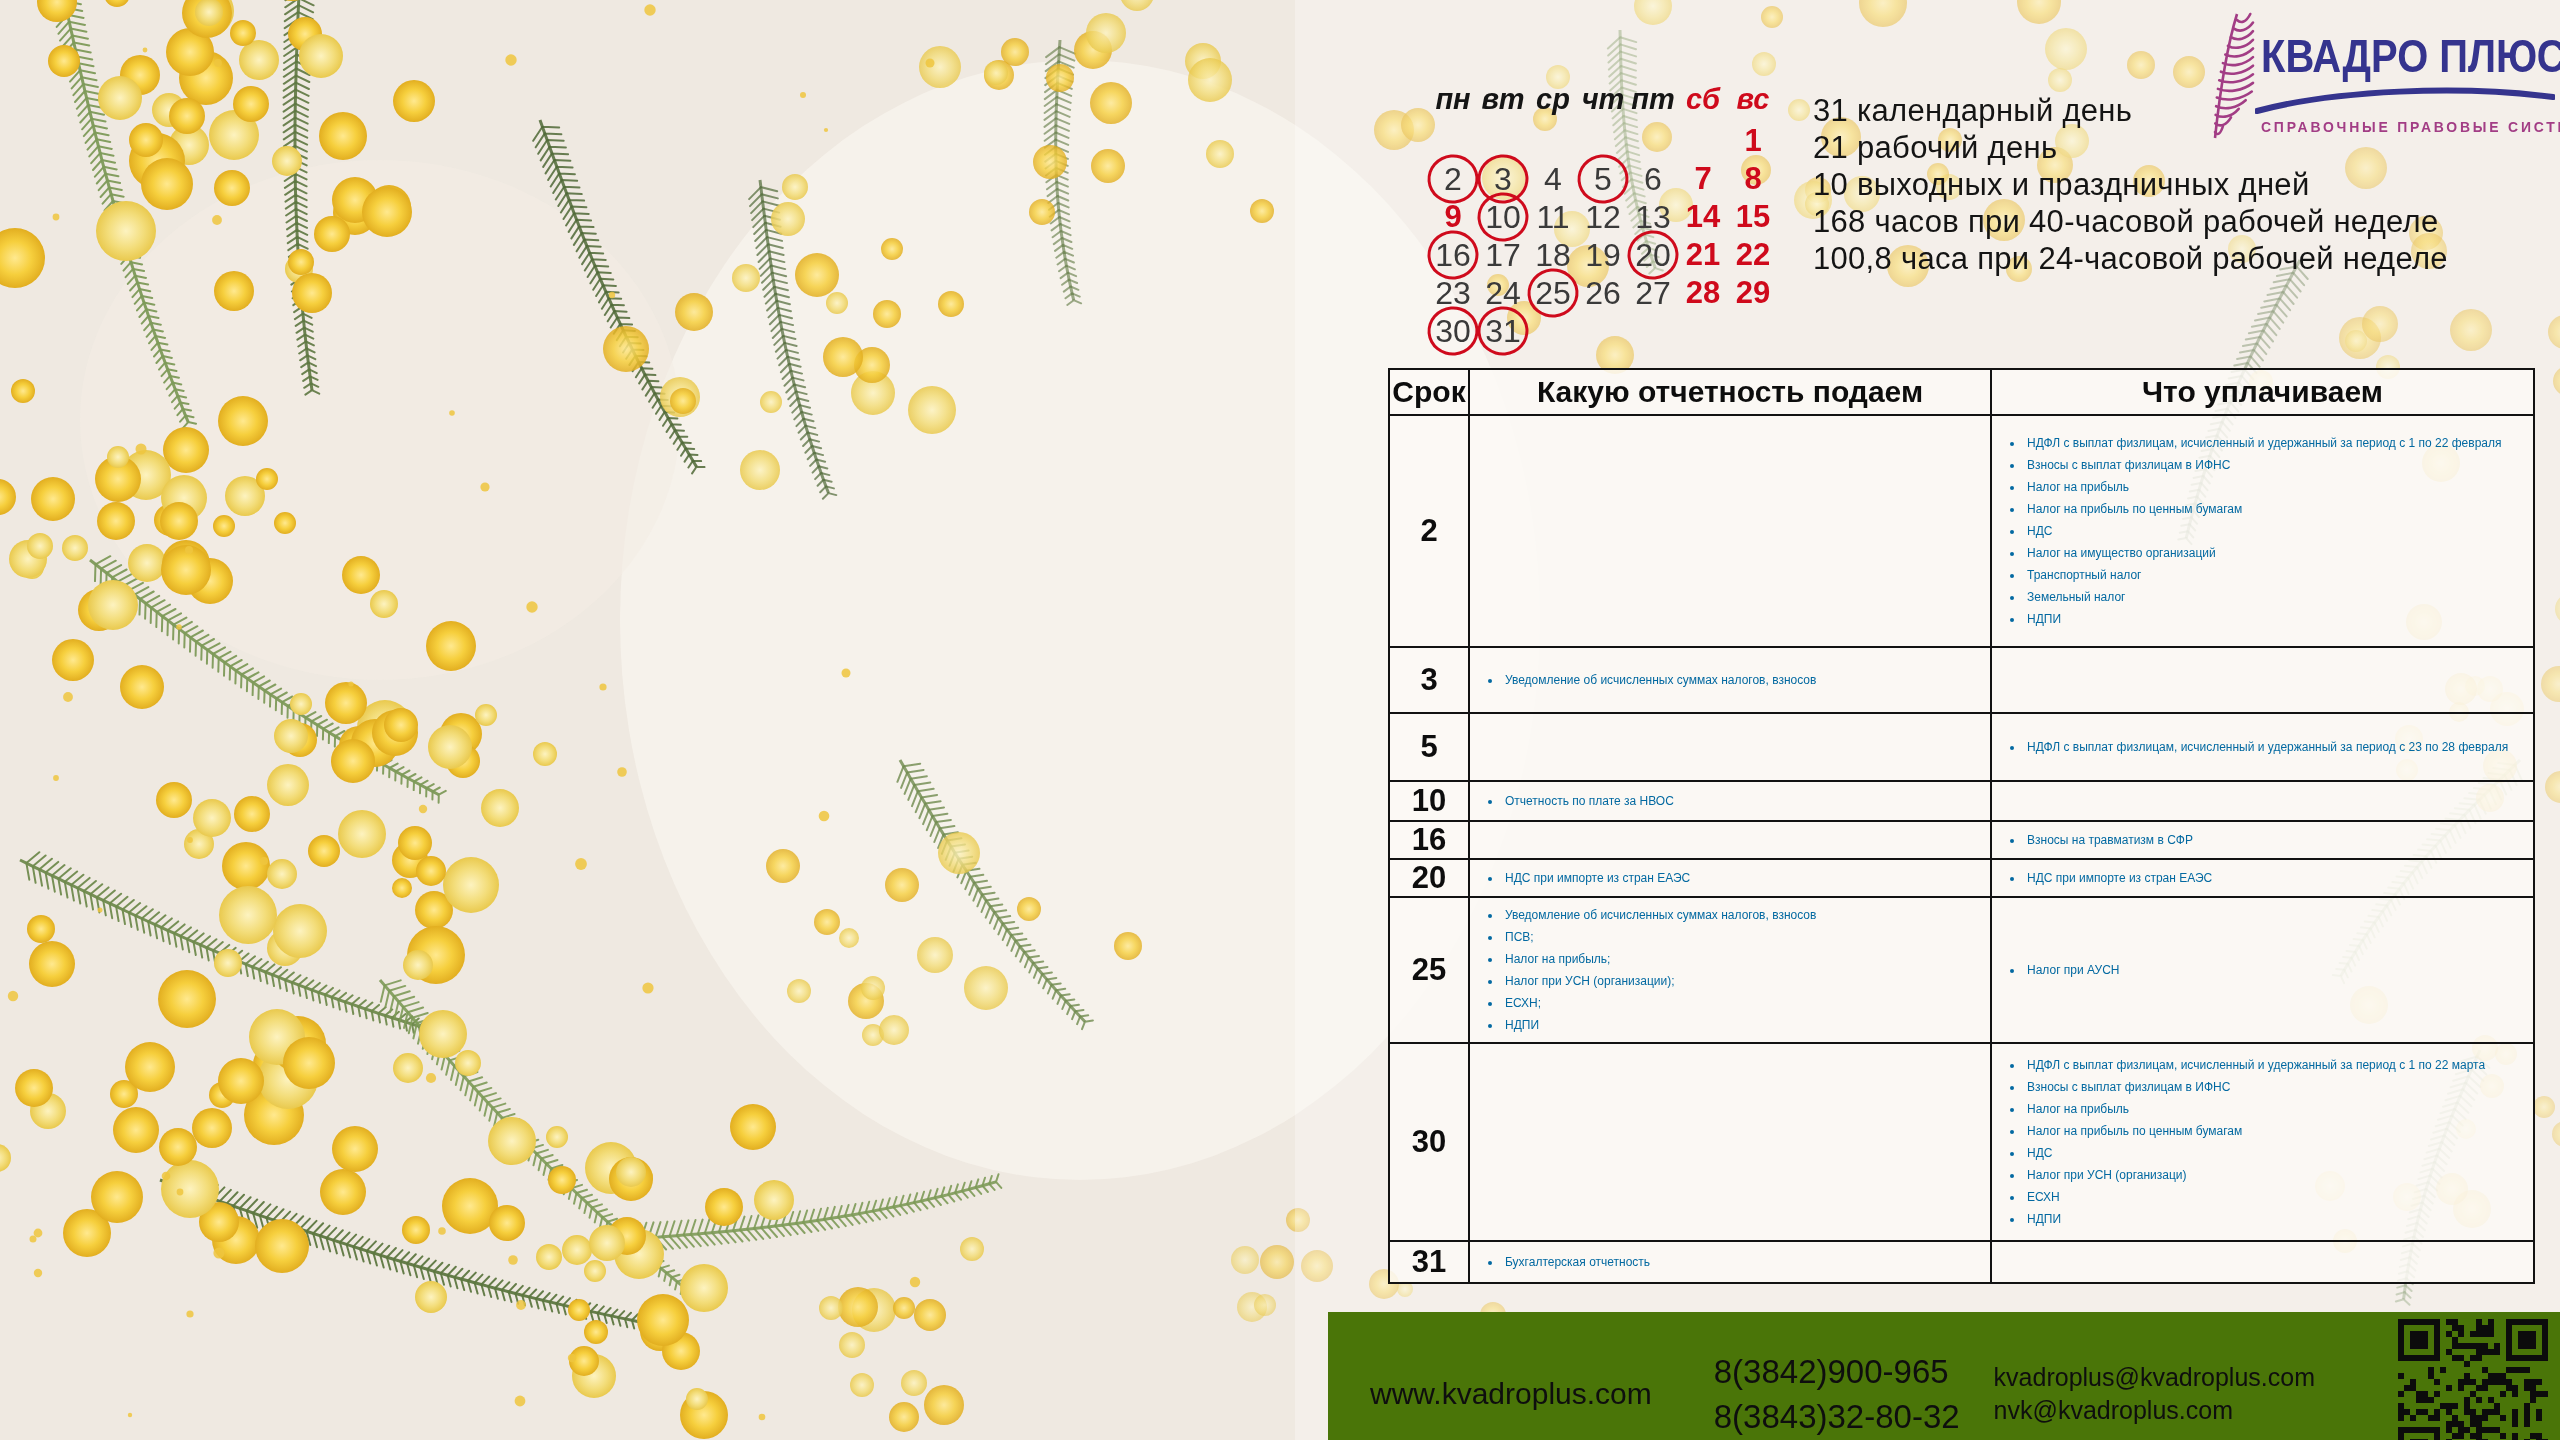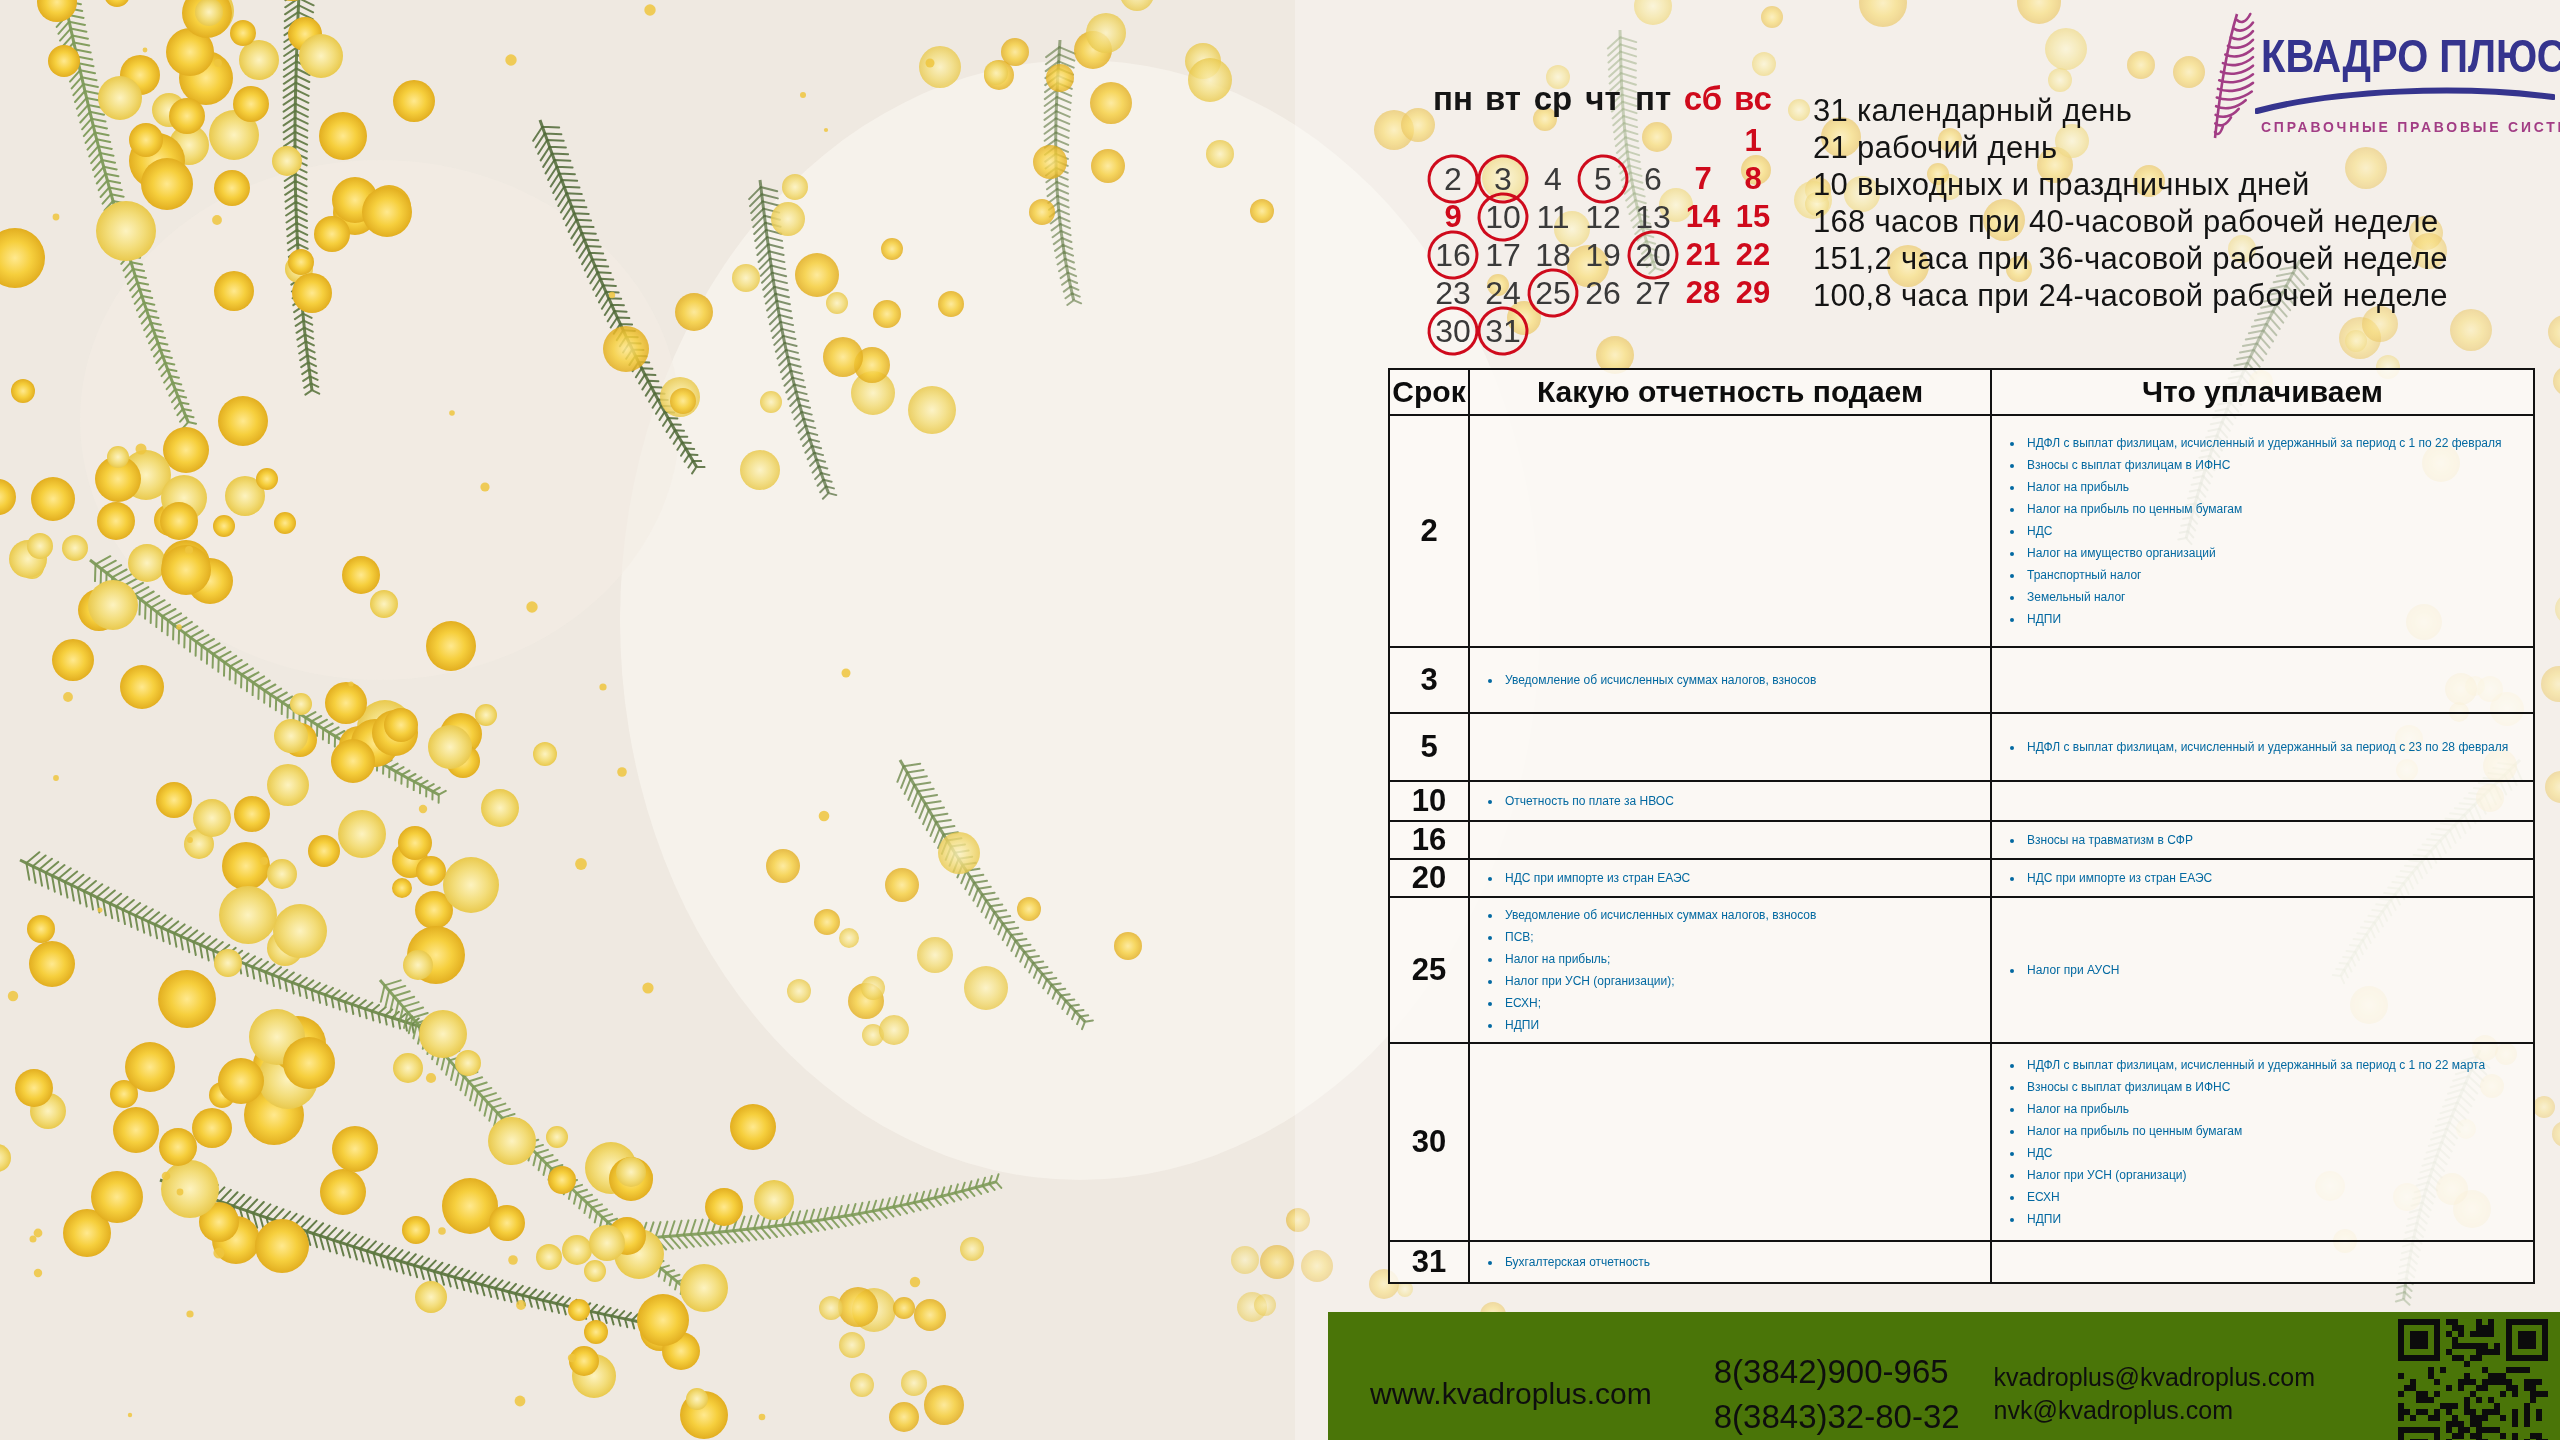--- a/index.html
+++ b/index.html
@@ -19,21 +19,21 @@
   .logo-name{position:absolute;left:78px;top:20px;font-size:47px;font-weight:700;
              white-space:nowrap;transform:scaleX(.85);transform-origin:left;}
   .logo .swoosh{position:absolute;left:72px;top:78px;}
   .logo-tagline{position:absolute;left:78px;top:110px;font-size:15px;font-weight:700;
                 letter-spacing:3px;white-space:nowrap;transform:scaleX(.93);transform-origin:left;}
 
   
   .calendar{position:absolute;left:1428px;top:84px;width:354px;display:grid;
             grid-template-columns:repeat(7,50px);grid-auto-rows:38px;}
   .calendar .wd{height:30px;display:flex;align-items:center;justify-content:center;
-                font-size:33px;font-weight:700;color:#151515;}
+                font-size:29px;font-weight:700;color:#151515;font-style:italic;}
   .calendar .day{position:relative;display:flex;align-items:center;justify-content:center;
                  font-size:32px;font-weight:400;color:#3a3a3a;}
   .calendar .holiday{font-weight:700;font-size:31px;}
   .calendar .circled::after{content:"";position:absolute;left:50%;top:50%;
       width:45px;height:43px;border-radius:50%;transform:translate(-50%,-50%) rotate(-5deg);
       border:3.5px solid #cf0a1c;pointer-events:none;}
 
   
   .stats{position:absolute;left:1813px;top:92px;}
   .stats .line{font-size:31px;line-height:37px;color:#141414;letter-spacing:.3px;white-space:nowrap;}
@@ -619,21 +619,20 @@
       <div class="day"></div>
       <div class="day"></div>
       <div class="day"></div>
     </div>
 
   <div class="stats" id="stats">
       <div class="line">31 календарный день</div>
       <div class="line">21 рабочий день</div>
       <div class="line">10 выходных и праздничных дней</div>
       <div class="line">168 часов при 40-часовой рабочей неделе</div>
-      <div class="line">151,2 часа при 36-часовой рабочей неделе</div>
       <div class="line">100,8 часа при 24-часовой рабочей неделе</div>
     </div>
 
   <table class="deadlines" id="deadlines">
       <colgroup>
         <col style="width: 80px;">
         <col style="width: 522px;">
         <col style="width: 543px;">
       </colgroup>
       <thead>

